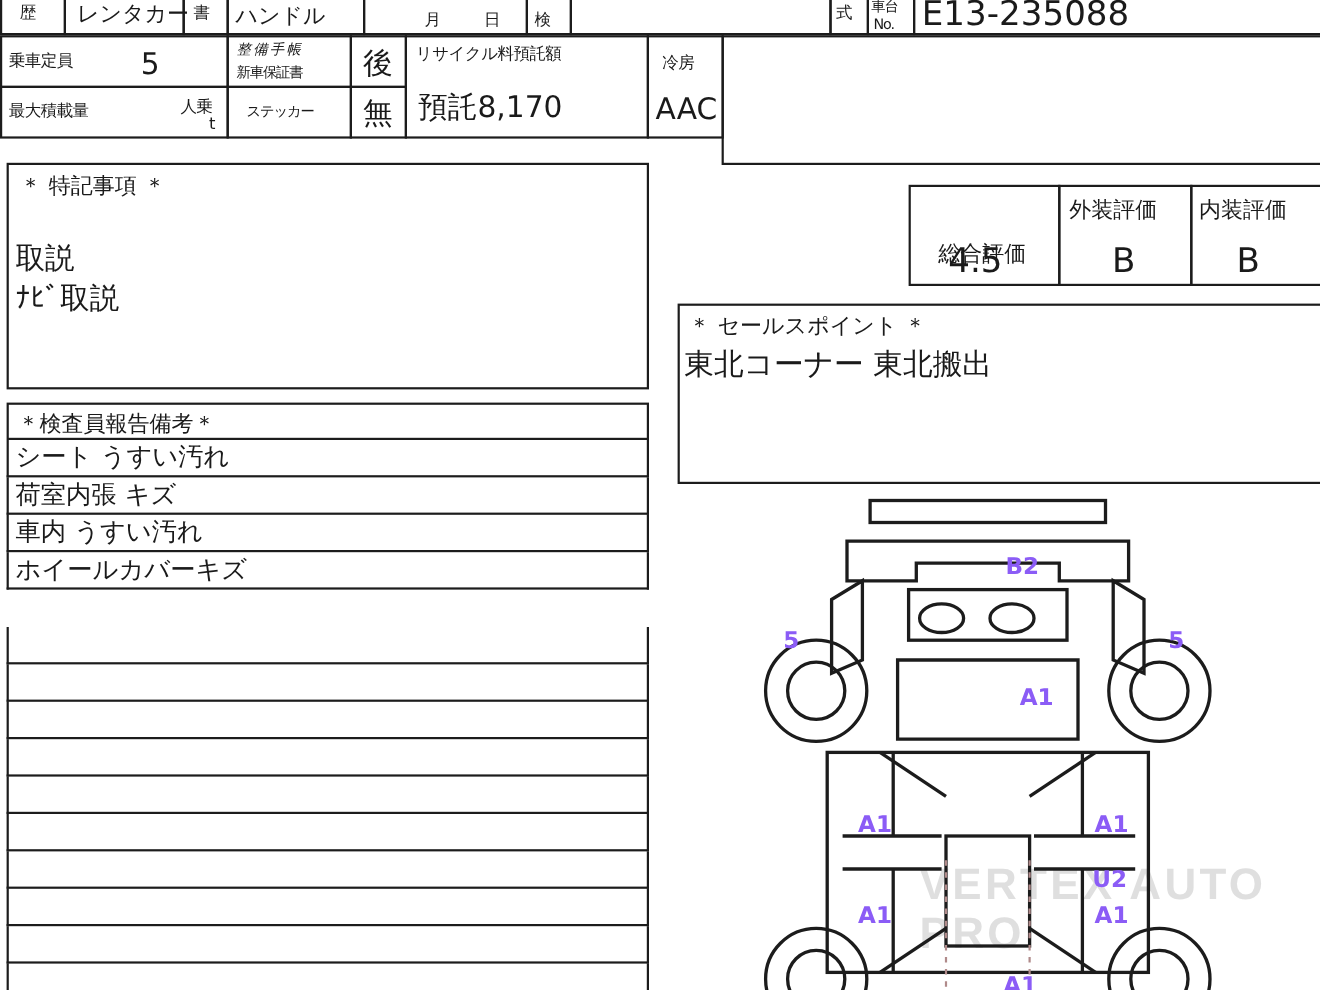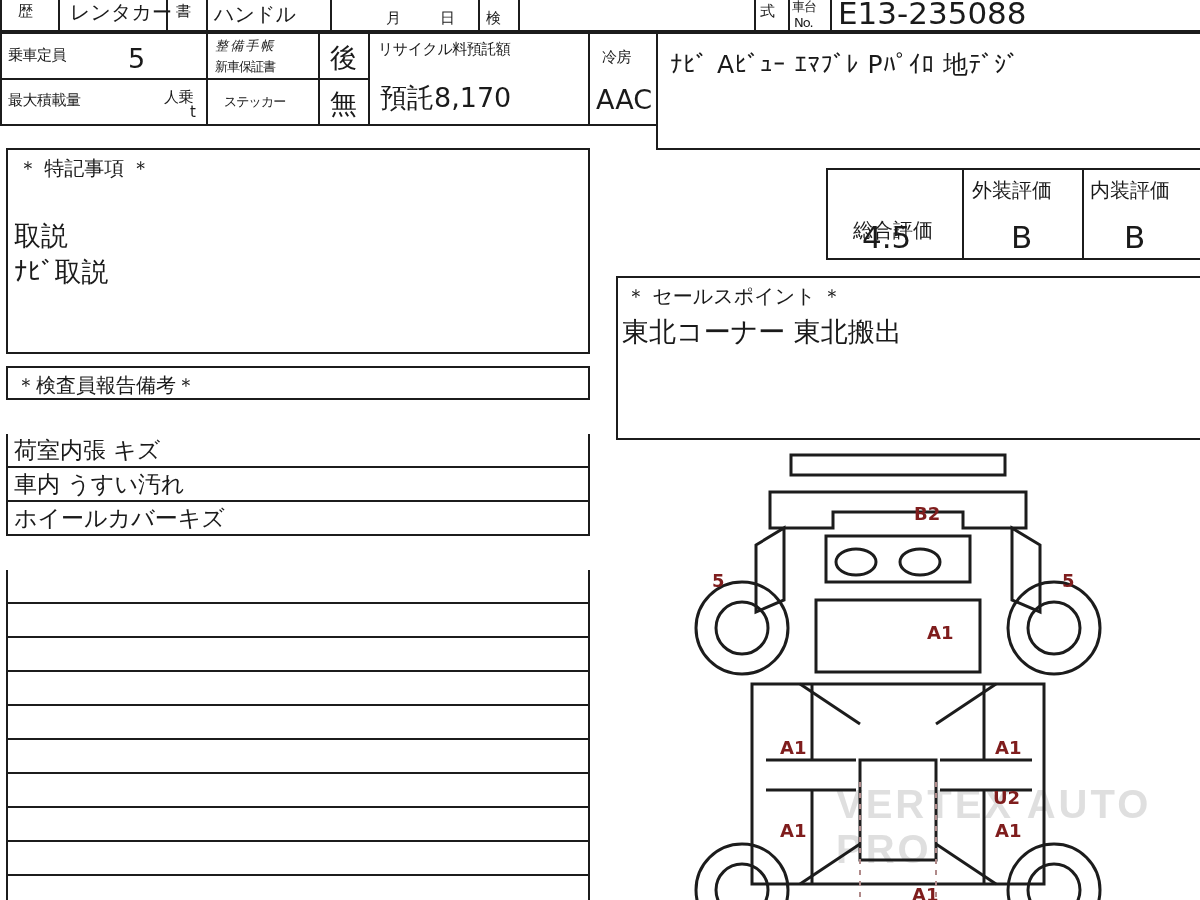--- a/index.html
+++ b/index.html
@@ -61,22 +61,22 @@
     border-left: 2px solid #1c1c1c;
     border-right: 2px solid #1c1c1c;
     font-size: 23px;
     padding-left: 6px;
     line-height: 33px;
     white-space: nowrap;
   }
 
   .diag-label {
     position: absolute;
-    color: #7f1d1d;
-    font-size: 18px;
+    color: #8b5cf6;
+    font-size: 21px;
     font-weight: bold;
     font-family: "DejaVu Sans", sans-serif;
   }
 
   .wm {
     position: absolute;
     color: rgba(150,150,150,0.30);
     font-size: 40px;
     font-weight: bold;
     letter-spacing: 3px;
@@ -145,21 +145,20 @@
 
   <div class="hdr-cell" style="left:368px; top:32px; width:222px; height:94px;"></div>
   <div class="lbl small-label cjk" style="left:378px; top:42px;">リサイクル料預託額</div>
   <div class="lbl big val" style="left:380px; top:84px;">預託8,170</div>
 
   <div class="hdr-cell" style="left:588px; top:32px; width:70px; height:94px;"></div>
   <div class="lbl small-label cjk" style="left:602px; top:50px;">冷房</div>
   <div class="lbl big val" style="left:596px; top:86px;">AAC</div>
 
   <div class="hdr-cell" style="left:656px; top:32px; width:546px; height:118px;"></div>
-  <div class="lbl spec-text cjk" style="left:670px; top:52px;">ﾅﾋﾞ Aﾋﾞｭｰ ｴﾏﾌﾞﾚ Pﾊﾟｲﾛ 地ﾃﾞｼﾞ</div>
 
   <div class="box" style="left:826px; top:168px; width:138px; height:92px;"></div>
   <div class="lbl med cjk" style="left:853px; top:180px;margin-top:40px;">総合評価</div>
   <div class="lbl huge val" style="left:862px; top:222px;">4.5</div>
 
   <div class="box" style="left:962px; top:168px; width:122px; height:92px;"></div>
   <div class="lbl med cjk" style="left:972px; top:180px;">外装評価</div>
   <div class="lbl huge val" style="left:1011px; top:222px;">B</div>
 
   <div class="box" style="left:1082px; top:168px; width:120px; height:92px;"></div>
@@ -171,20 +170,21 @@
   <div class="lbl big cjk" style="left:14px; top:222px;">取説</div>
   <div class="lbl big cjk" style="left:14px; top:258px;">ﾅﾋﾞ取説</div>
 
   <div class="box" style="left:616px; top:276px; width:586px; height:164px;"></div>
   <div class="lbl med cjk" style="left:626px; top:286px;">＊ セールスポイント ＊</div>
   <div class="lbl big cjk" style="left:622px; top:318px;">東北コーナー  東北搬出</div>
 
   <div class="box" style="left:6px; top:366px; width:584px; height:34px;"></div>
   <div class="lbl med cjk" style="left:16px; top:375px;">＊検査員報告備考＊</div>
 
+  <div class="note-line cjk" style="left:6px; top:400px; width:584px; height:34px;">シート  うすい汚れ</div>
   <div class="note-line cjk" style="left:6px; top:434px; width:584px; height:34px;">荷室内張  キズ</div>
   <div class="note-line cjk" style="left:6px; top:468px; width:584px; height:34px;">車内  うすい汚れ</div>
   <div class="note-line cjk" style="left:6px; top:502px; width:584px; height:34px;">ホイールカバーキズ</div>
   <div class="note-line cjk" style="left:6px; top:570px; width:584px; height:34px;"></div>
   <div class="note-line cjk" style="left:6px; top:604px; width:584px; height:34px;"></div>
   <div class="note-line cjk" style="left:6px; top:638px; width:584px; height:34px;"></div>
   <div class="note-line cjk" style="left:6px; top:672px; width:584px; height:34px;"></div>
   <div class="note-line cjk" style="left:6px; top:706px; width:584px; height:34px;"></div>
   <div class="note-line cjk" style="left:6px; top:740px; width:584px; height:34px;"></div>
   <div class="note-line cjk" style="left:6px; top:774px; width:584px; height:34px;"></div>

